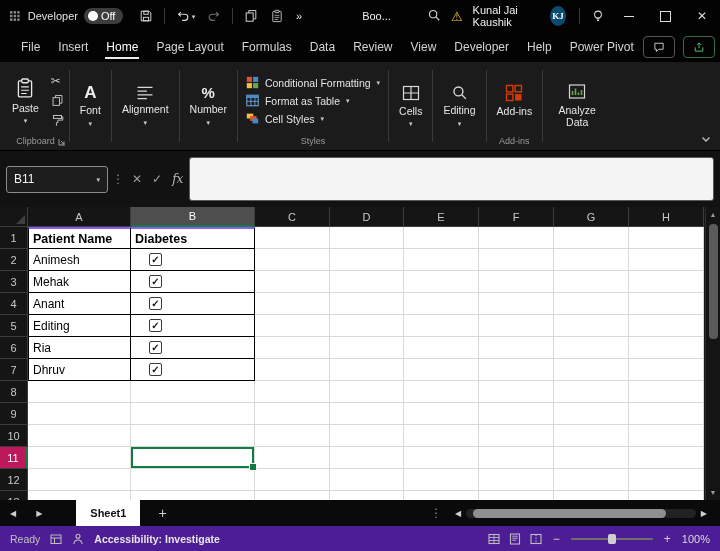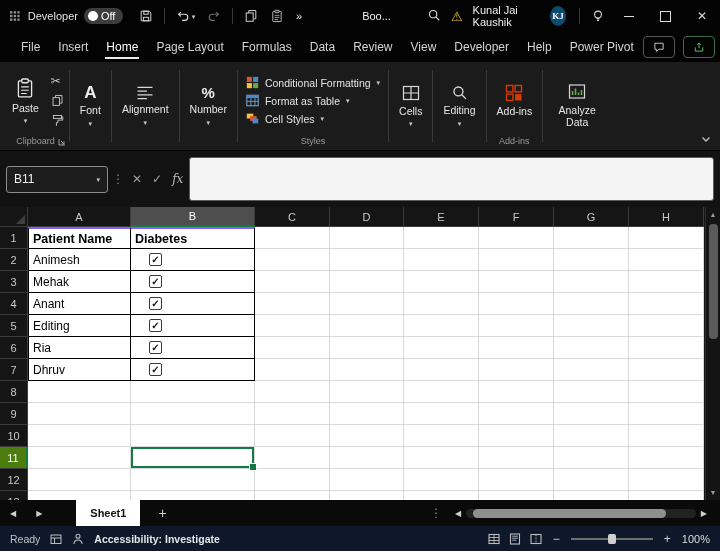--- a/index.html
+++ b/index.html
@@ -67,21 +67,21 @@
   .fx{font-style:italic;font-family:"DejaVu Serif",serif;color:#b9b9b9;}
   .ffield{flex:1;height:44px;background:#f4f4f4;border:1px solid #5a5a5a;border-radius:3px;color:#000;font-size:12px;padding:3px 7px;box-sizing:border-box;}
 
   
   .gridwrap{flex:1;display:flex;overflow:hidden;background:#161616;position:relative;}
   .grid{display:grid;flex:0 0 auto;background:#161616;}
   .corner{background:#151515;border-right:1px solid #3c3c3c;border-bottom:1px solid #3c3c3c;position:relative;cursor:pointer;}
   .corner::after{content:'';position:absolute;right:2px;bottom:2px;border-left:9px solid transparent;border-bottom:9px solid #3f3f3f;}
   .colhead,.rowhead{background:#151515;color:#c9c9c9;font-size:11px;display:flex;align-items:center;justify-content:center;border-right:1px solid #3c3c3c;border-bottom:1px solid #3c3c3c;cursor:pointer;box-sizing:border-box;}
   .colhead.hl{background:#4e4e4e;color:#fff;border-bottom:2px solid #107C41;}
-  .rowhead.hl{background:#4d7c0f;color:#fff;border-right:2px solid #107C41;}
+  .rowhead.hl{background:#be185d;color:#fff;border-right:2px solid #107C41;}
   .cell{background:#fff;color:#000;font-size:12px;display:flex;align-items:center;padding:0 4px;border-right:1px solid #d9d9d9;border-bottom:1px solid #d9d9d9;overflow:hidden;white-space:nowrap;cursor:cell;box-sizing:border-box;}
   .cell.bold{font-weight:bold;font-size:12.5px;}
   .cell.boxed{border-right-color:#000;border-bottom-color:#000;}
   .cell.bt{border-top:2px solid #8b5cf6;}
   .cell.bl{border-left:1px solid #000;}
   .cell.sel{box-shadow:inset 0 0 0 2px #107C41;position:relative;overflow:visible;z-index:2;}
   .cell.sel::after{content:'';position:absolute;right:-3px;bottom:-3px;width:6px;height:6px;background:#107C41;border:1px solid #fff;}
   .cb{width:13px;height:13px;border:1px solid #3a3a3a;border-radius:2px;display:flex;align-items:center;justify-content:center;font-size:10px;font-weight:bold;color:#111;background:#fff;margin-left:14px;line-height:1;cursor:pointer;flex:0 0 auto;box-sizing:border-box;}
   .vscroll{width:14px;margin-left:auto;background:#141414;border-left:1px solid #2c2c2c;display:flex;flex-direction:column;align-items:center;cursor:pointer;}
   .sarrow{font-size:7px;color:#9a9a9a;padding:4px 0;}
@@ -94,21 +94,21 @@
   .sheettab{height:26px;background:#fff;color:#111;font-weight:bold;display:flex;align-items:center;padding:0 14px;margin-left:24px;cursor:pointer;}
   .sheettab span{}
   .addsheet{padding:0 18px;color:#d0d0d0;font-size:14px;cursor:pointer;}
   .tabdots{margin-left:auto;color:#8d8d8d;font-size:12px;padding:0 8px;cursor:pointer;}
   .hscroll{display:flex;align-items:center;width:262px;margin-right:8px;}
   .hscroll .harrow{font-size:8px;color:#cfcfcf;padding:0 5px;cursor:pointer;}
   .htrack{flex:1;height:9px;background:#222;border-radius:5px;position:relative;cursor:pointer;}
   .hthumb{position:absolute;left:3%;top:0;height:9px;width:84%;background:#8f8f8f;border-radius:5px;}
 
   
-  .statusbar{height:25px;flex:0 0 25px;background:#0f172a;display:flex;align-items:center;font-size:10.5px;color:#c2c2c2;padding:0 10px;gap:10px;}
+  .statusbar{height:25px;flex:0 0 25px;background:#4c1d95;display:flex;align-items:center;font-size:10.5px;color:#c2c2c2;padding:0 10px;gap:10px;}
   .sb-ic{width:12px;height:12px;color:#bdbdbd;cursor:pointer;flex:0 0 auto;}
   .acc-label{color:#e6e6e6;font-weight:bold;cursor:pointer;}
   .sb-right{margin-left:auto;display:flex;align-items:center;gap:9px;}
   .zoomtxt{color:#dcdcdc;font-size:11px;cursor:pointer;}
   .zbtn{color:#cfcfcf;font-size:12px;cursor:pointer;padding:0 2px;}
   .slider{width:82px;height:12px;position:relative;cursor:pointer;}
   .slider .track{position:absolute;top:5px;left:0;right:0;height:2px;background:#6e6e6e;}
   .slider .thumb{position:absolute;left:37px;top:1px;width:8px;height:10px;background:#cfcfcf;border-radius:2px;}
 </style>
 </head>

